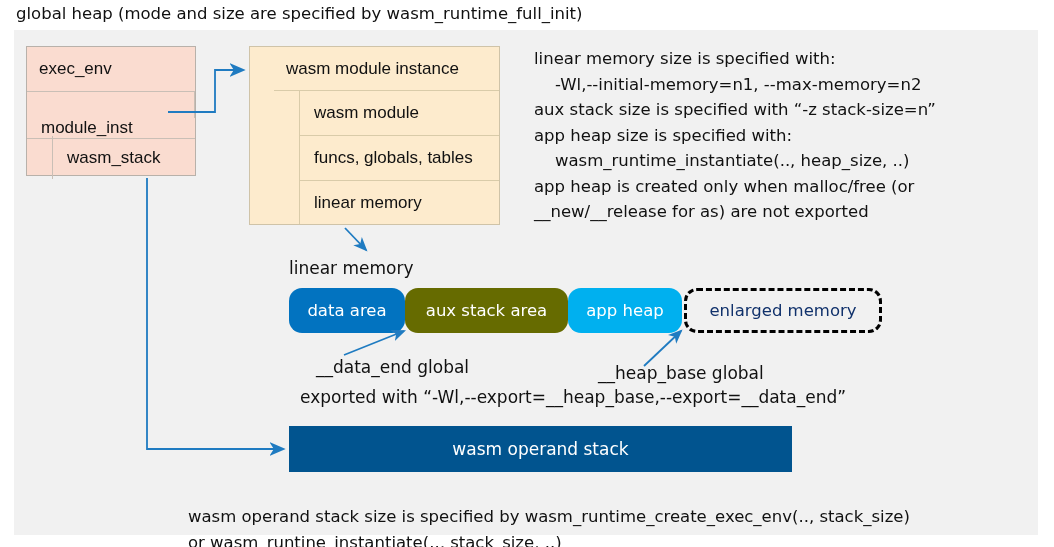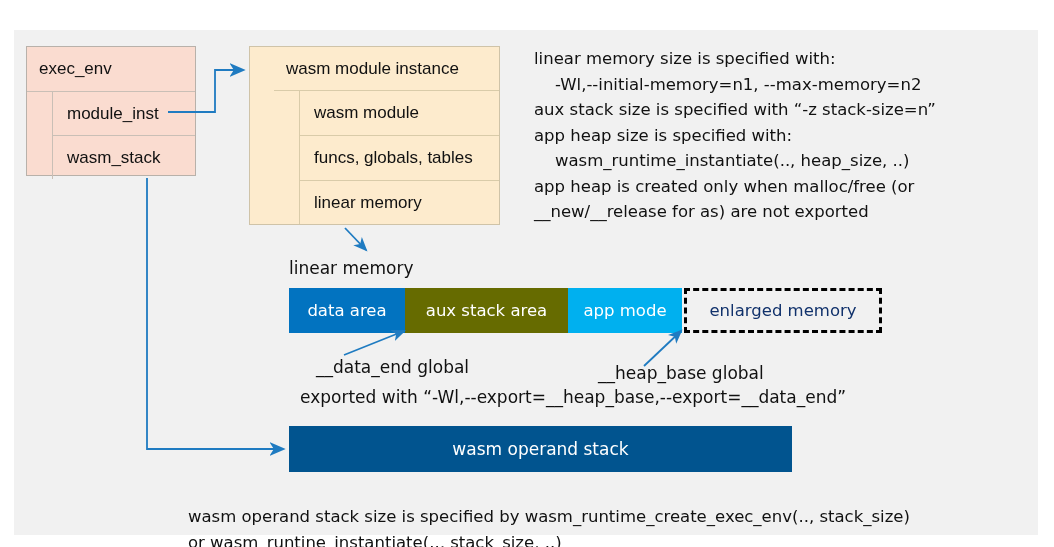--- a/index.html
+++ b/index.html
@@ -74,20 +74,21 @@
   #lm-label{
     position:absolute;left:289px;top:258px;
     font-family:"DejaVu Sans",sans-serif;font-size:17px;color:#111;
   }
   #membar{position:absolute;left:289px;top:288px;height:45px;display:flex;}
   .seg{
     box-sizing:border-box;height:45px;
     display:flex;align-items:center;justify-content:center;
     color:#ffffff;font-family:"DejaVu Sans",sans-serif;font-size:16.5px;
     white-space:nowrap;
+    border-radius:13px;
   }
   .seg.dashed{
     background:#f1f1f1;color:#10316b;
     border:3px dashed #000000;
     margin-left:2px;
   }
 
   
   #lbl-data-end{position:absolute;left:316px;top:357px;
     font-family:"DejaVu Sans",sans-serif;font-size:17px;color:#111;white-space:nowrap;}
@@ -106,26 +107,27 @@
   #note-bottom{left:188px;top:504px;}
 
   svg.wires{position:absolute;left:0;top:0;width:1054px;height:547px;
             pointer-events:none;overflow:visible;}
 </style>
 </head>
 <body>
 
 <div id="root">
 
+  <div class="title">global heap (mode and size are specified by wasm_runtime_full_init)</div>
 
   <div class="panel"></div>
 
   <div class="box" id="exec-env">
     <div class="hdr">exec_env</div>
-    <div class="rowwrap" style="height:44px;">
+    <div class="rowwrap" style="height:44px;flex-direction:column;">
       <div class="gutter"></div>
       <div class="row r1">module_inst</div>
     </div>
     <div class="rowwrap" style="height:43px;">
       <div class="gutter"></div>
       <div class="row r2">wasm_stack</div>
     </div>
   </div>
 
   <div class="box" id="wmi">
@@ -149,21 +151,21 @@
 aux stack size is specified with “-z stack-size=n”
 app heap size is specified with:
     wasm_runtime_instantiate(.., heap_size, ..)
 app heap is created only when malloc/free (or
 __new/__release for as) are not exported</div>
 
   <div id="lm-label">linear memory</div>
   <div id="membar">
       <div class="seg" style="width: 116px; background: rgb(2, 115, 192); color: rgb(255, 255, 255);">data area</div>
       <div class="seg" style="width: 163px; background: rgb(102, 107, 0); color: rgb(255, 255, 255);">aux stack area</div>
-      <div class="seg" style="width: 114px; background: rgb(0, 176, 239); color: rgb(255, 255, 255);">app mode</div>
+      <div class="seg" style="width: 114px; background: rgb(0, 176, 239); color: rgb(255, 255, 255);">app heap</div>
       <div class="seg dashed" style="width: 198px; color: rgb(16, 49, 107);">enlarged memory</div>
     </div>
 
   <div id="lbl-data-end">__data_end global</div>
   <div id="lbl-heap-base">__heap_base global</div>
   <div id="lbl-exported">exported with “-Wl,--export=__heap_base,--export=__data_end”</div>
 
   <div id="opstack">wasm operand stack</div>
   <div class="note" id="note-bottom">wasm operand stack size is specified by wasm_runtime_create_exec_env(.., stack_size)
 or wasm_runtine_instantiate(.., stack_size, ..)</div>

